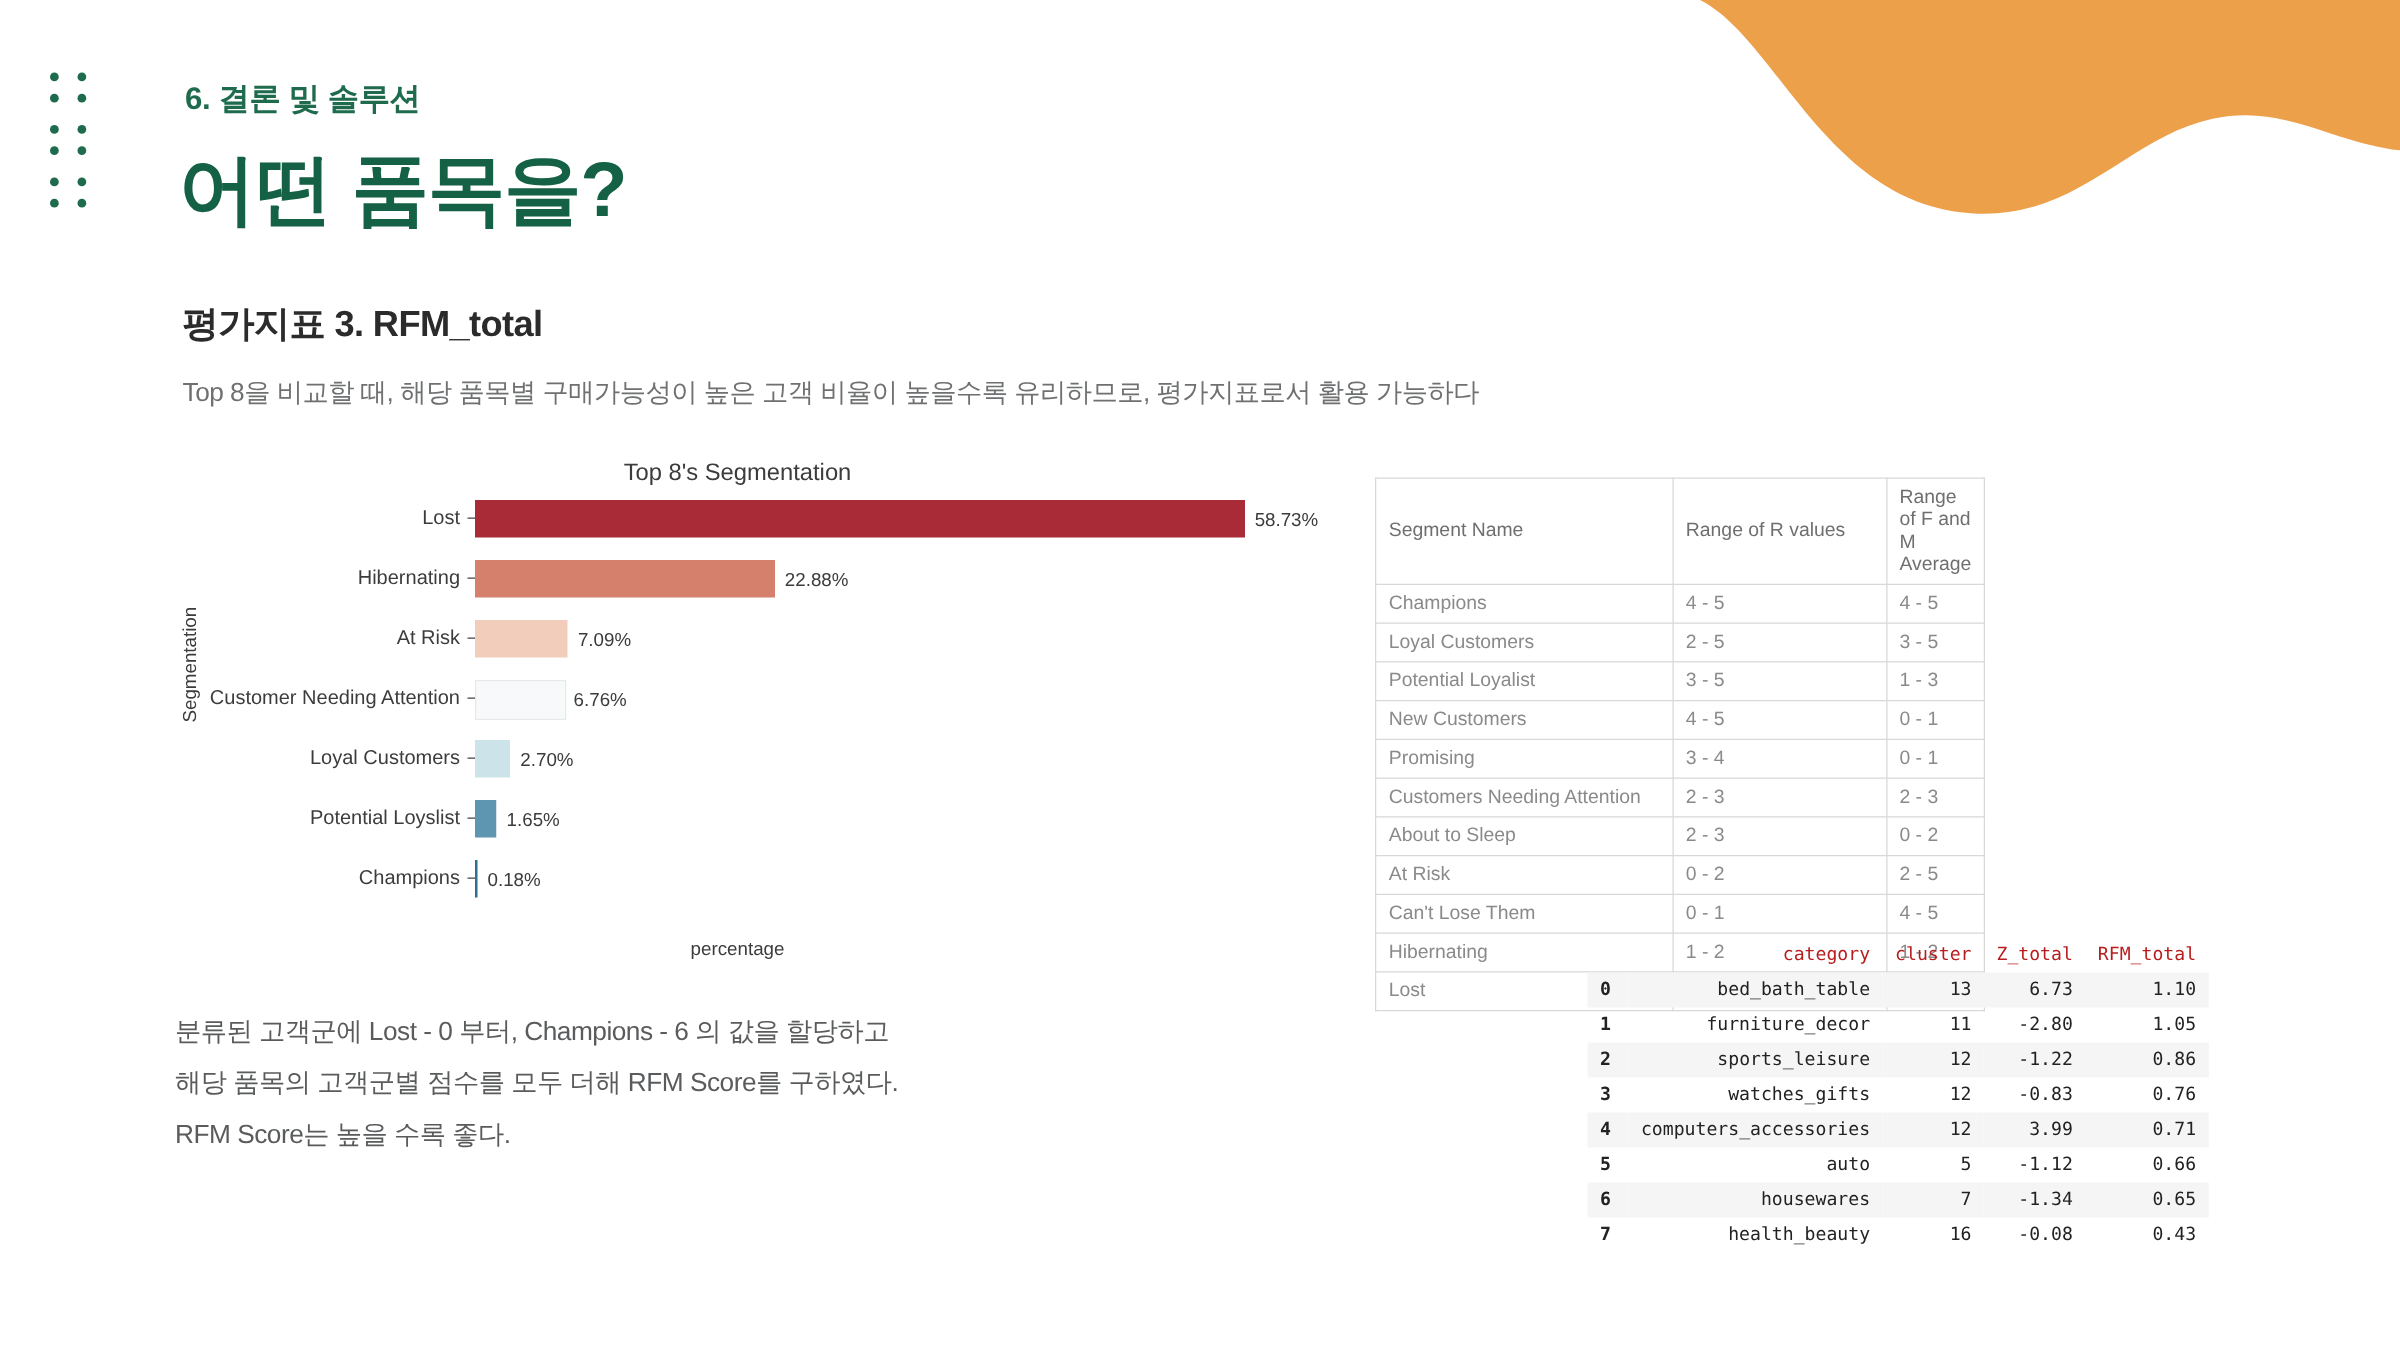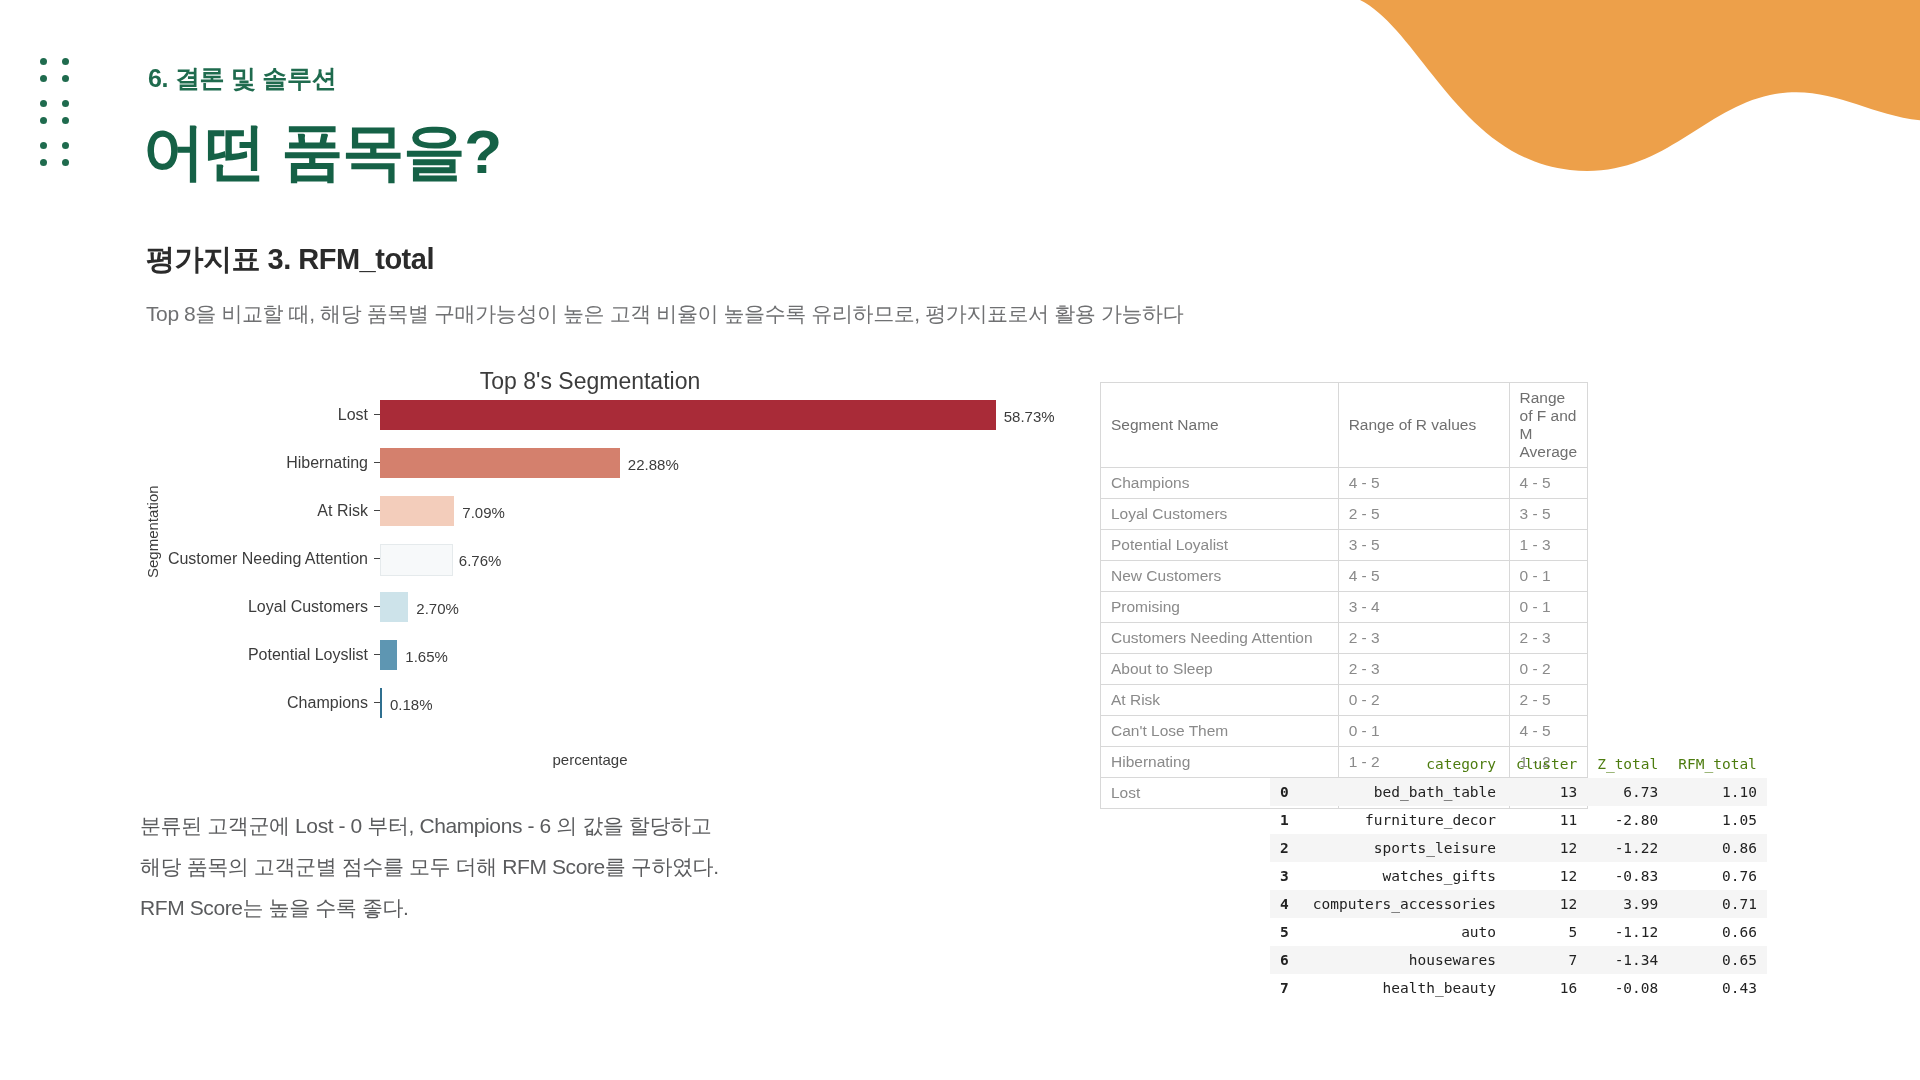--- a/index.html
+++ b/index.html
@@ -96,21 +96,21 @@
     top: 368px;
     width: 880px;
     height: 415px;
   }
   .chart-title {
     position: absolute;
     left: 0;
     top: 0;
     width: 880px;
     text-align: center;
-    font-size: 23px;
+    font-size: 19px;
     color: #3c3c3c;
   }
   .chart-ylabel {
     position: absolute;
     left: -6px;
     top: 210px;
     transform: rotate(-90deg);
     transform-origin: left top;
     font-size: 15px;
     color: #3c3c3c;
@@ -200,21 +200,21 @@
     font-size: 14.5px;
     color: #222;
     border-collapse: collapse;
   }
   .df th, .df td {
     padding: 6px 10px;
     text-align: right;
     font-weight: normal;
     white-space: nowrap;
   }
-  .df thead th { font-weight: normal; color: #4d7c0f; margin-top: 36px; }
+  .df thead th { font-weight: normal; color: #b91c1c; margin-top: 36px; }
   .df tbody tr td:first-child { font-weight: bold; text-align: left; padding-right: 14px; }
   .df tbody tr:nth-child(odd) { background: #f5f5f5; }
   .df .cat-col { text-align: right; }
 </style>
 </head>
 <body>
 
 <svg class="blob" viewBox="0 0 660 330" preserveAspectRatio="none">
   <path d="M0,0 L660,0 L660,240 C580,250 540,200 470,215 C400,230 360,300 270,290 C160,278 120,150 60,120 C35,108 12,60 0,0 Z" fill="#eda04a"></path>
 </svg>

